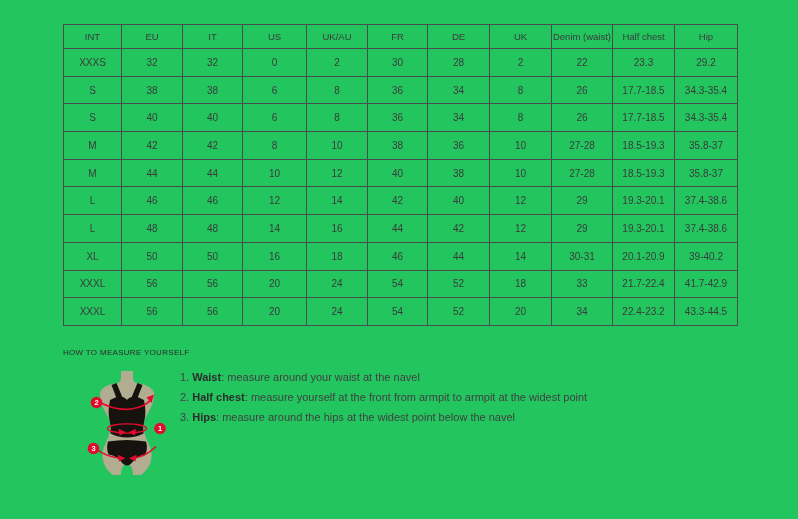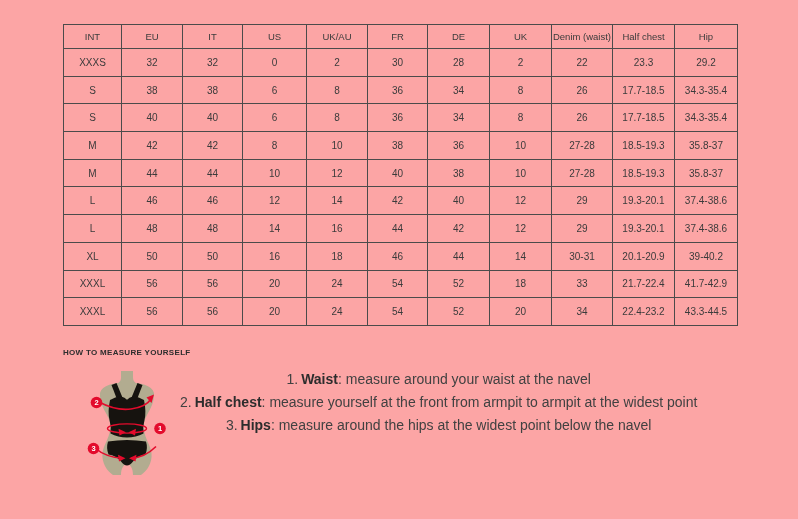--- a/index.html
+++ b/index.html
@@ -1,43 +1,43 @@
 <!DOCTYPE html>
 <html><head>
 <meta charset="utf-8">
 <style>
   * { margin:0; padding:0; box-sizing:border-box; }
   html,body { background:#ffffff; }
   body { font-family:"Liberation Sans", sans-serif; color:#3b3b3b; }
-  .page { position:relative; width:798px; height:519px; background:#fca5a5; overflow:hidden; }
+  .page { position:relative; width:798px; height:519px; background:#22c55e; overflow:hidden; }
 
   
   .size-table {
     position:absolute; left:63px; top:24px;
     width:674px; height:302px;
     border-collapse:collapse; table-layout:fixed;
   }
   .size-table th, .size-table td {
     border:1px solid #4b4b4b;
     text-align:center; vertical-align:middle;
     color:#3b3b3b; font-weight:normal;
     padding:0; overflow:hidden; white-space:nowrap;
   }
   .size-table th { font-size:9.5px; height:24px; }
   .size-table td { font-size:10px; }
 
   
   .measure-title {
     position:absolute; left:63px; top:348px;
-    font-size:8px; font-weight:bold; letter-spacing:0.3px; color:#2d2d2d;
+    font-size:8px; font-weight:normal; letter-spacing:0.3px; color:#2d2d2d;
   }
   .figure-wrap { position:absolute; left:86px; top:369px; width:82px; height:114px; }
   .steps {
     position:absolute; left:180px; top:372px;
-    list-style:none; font-size:14px; color:#414141;text-align:center;
+    list-style:none; font-size:11px; color:#414141;
   }
   .steps li { margin-bottom:8.8px; line-height:1; white-space:nowrap; }
   .steps .num { margin-right:3px; }
   .steps b { color:#2d2d2d; }
 </style>
 </head>
 <body>
 
 <div class="page">
 

